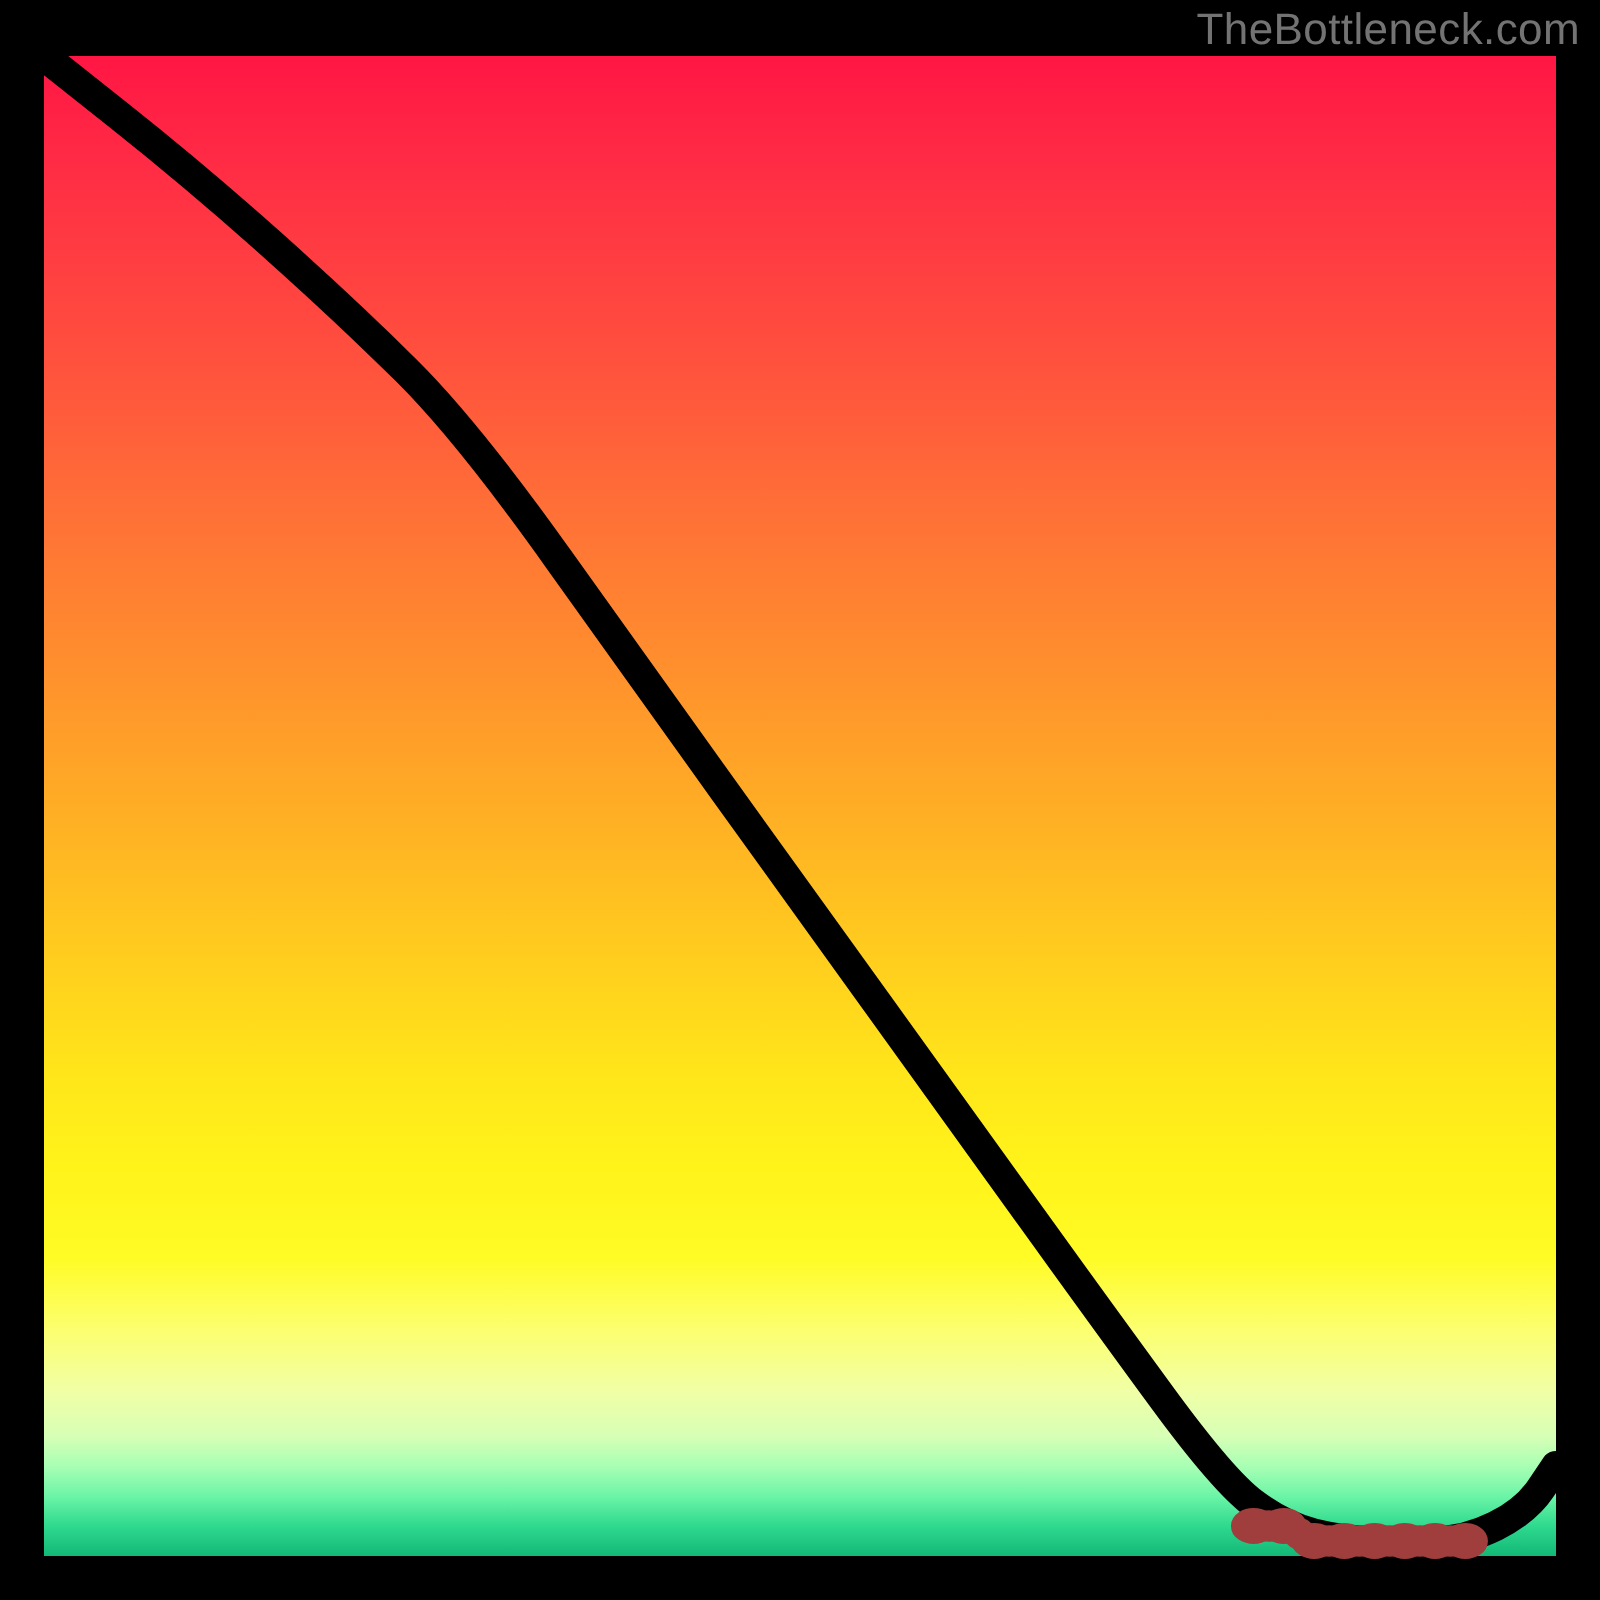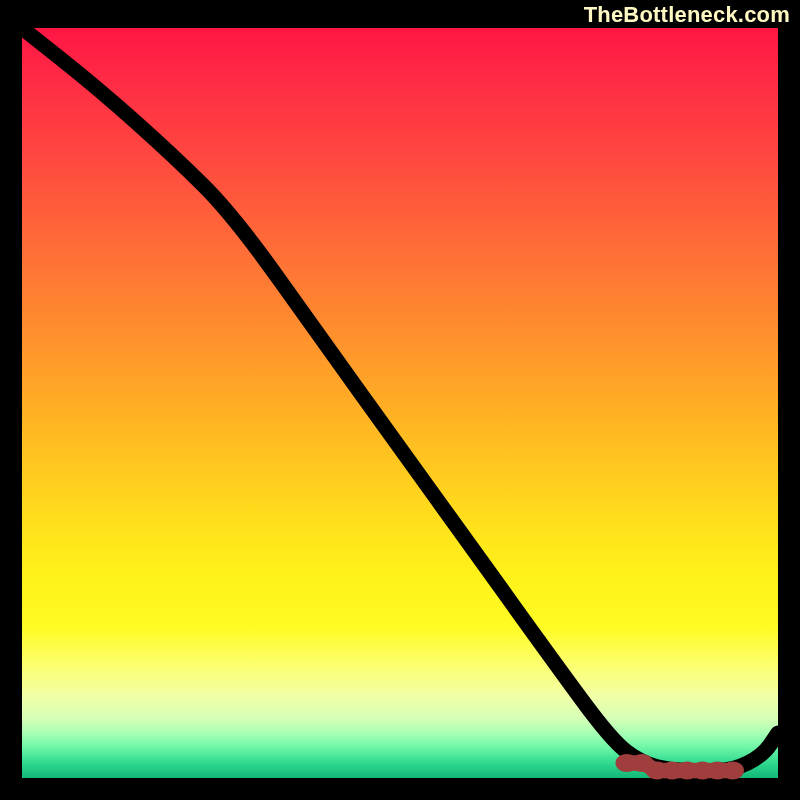--- a/index.html
+++ b/index.html
@@ -14,23 +14,23 @@
   .frame {
     position: relative;
     width: 800px;
     height: 800px;
     background: #000;
   }
   .watermark {
     position: absolute;
     top: 2px;
     right: 10px;
-    color: #fef9c3;
+    color: #737373;
     font-size: 22px;
-    font-weight: 700;
+    font-weight: 400;
     letter-spacing: 0.2px;
     user-select: none;
   }
   .plot-area {
     position: absolute;
     left: 22px;
     top: 28px;
     width: 756px;
     height: 750px;
   }

